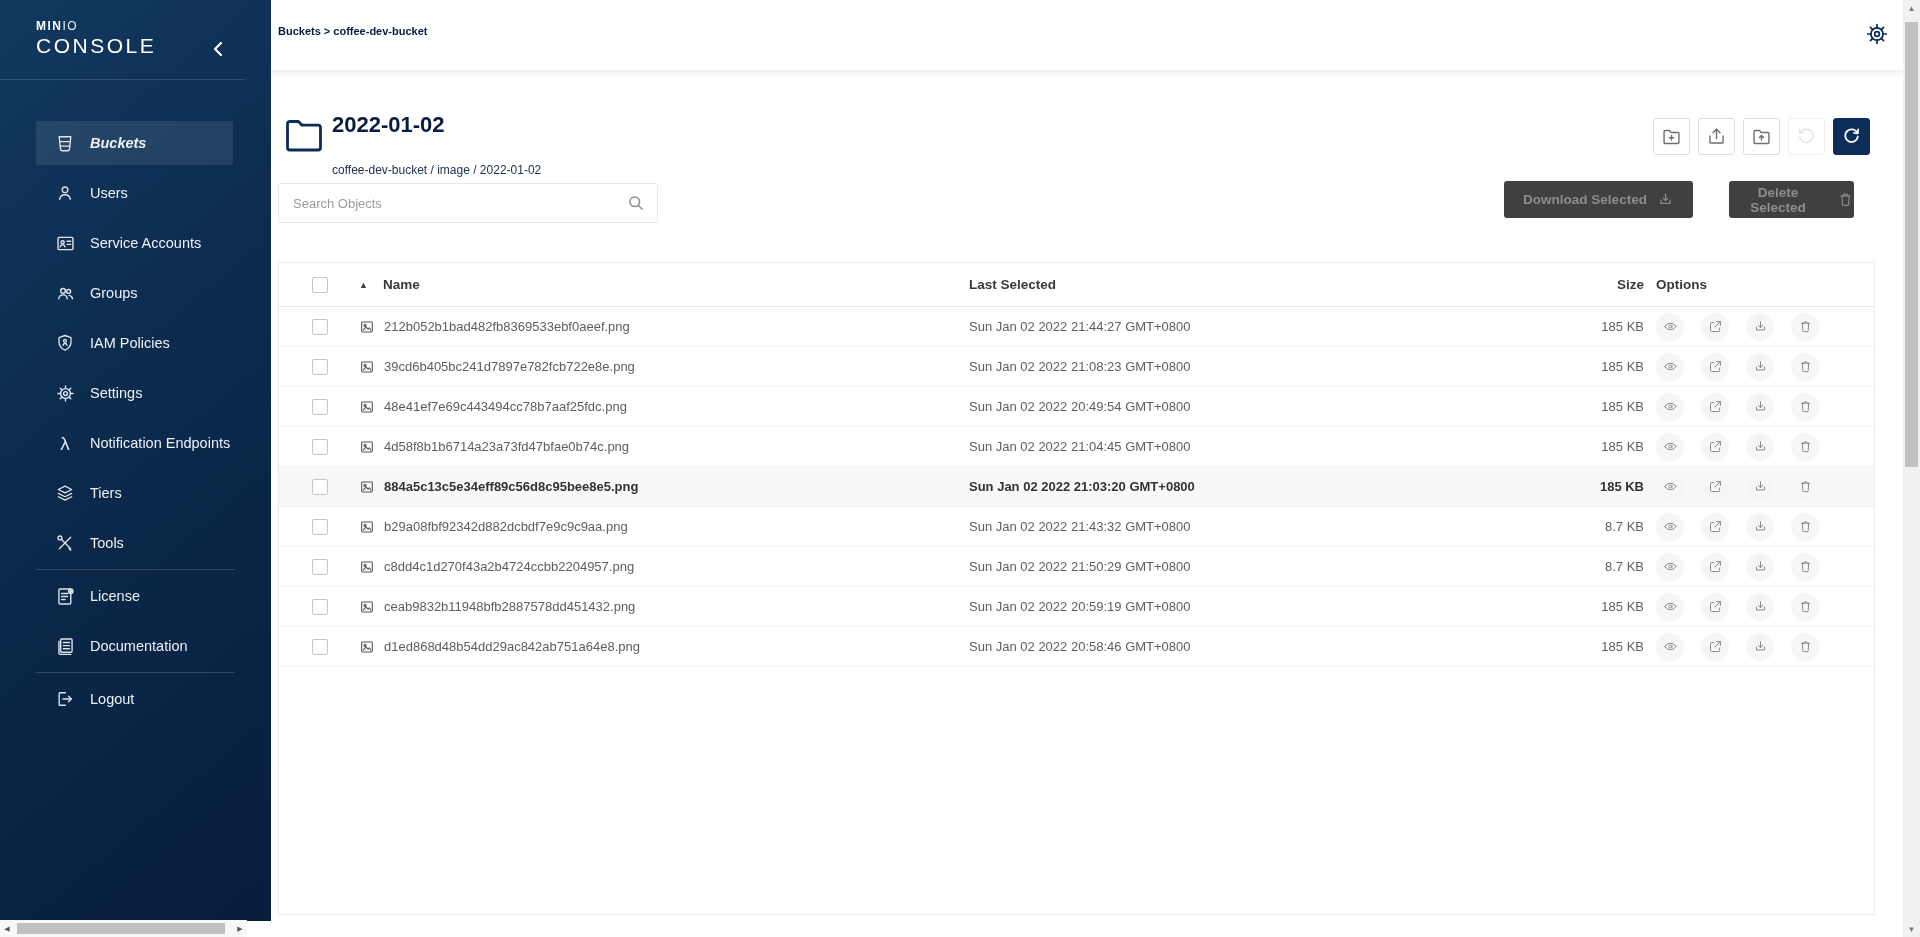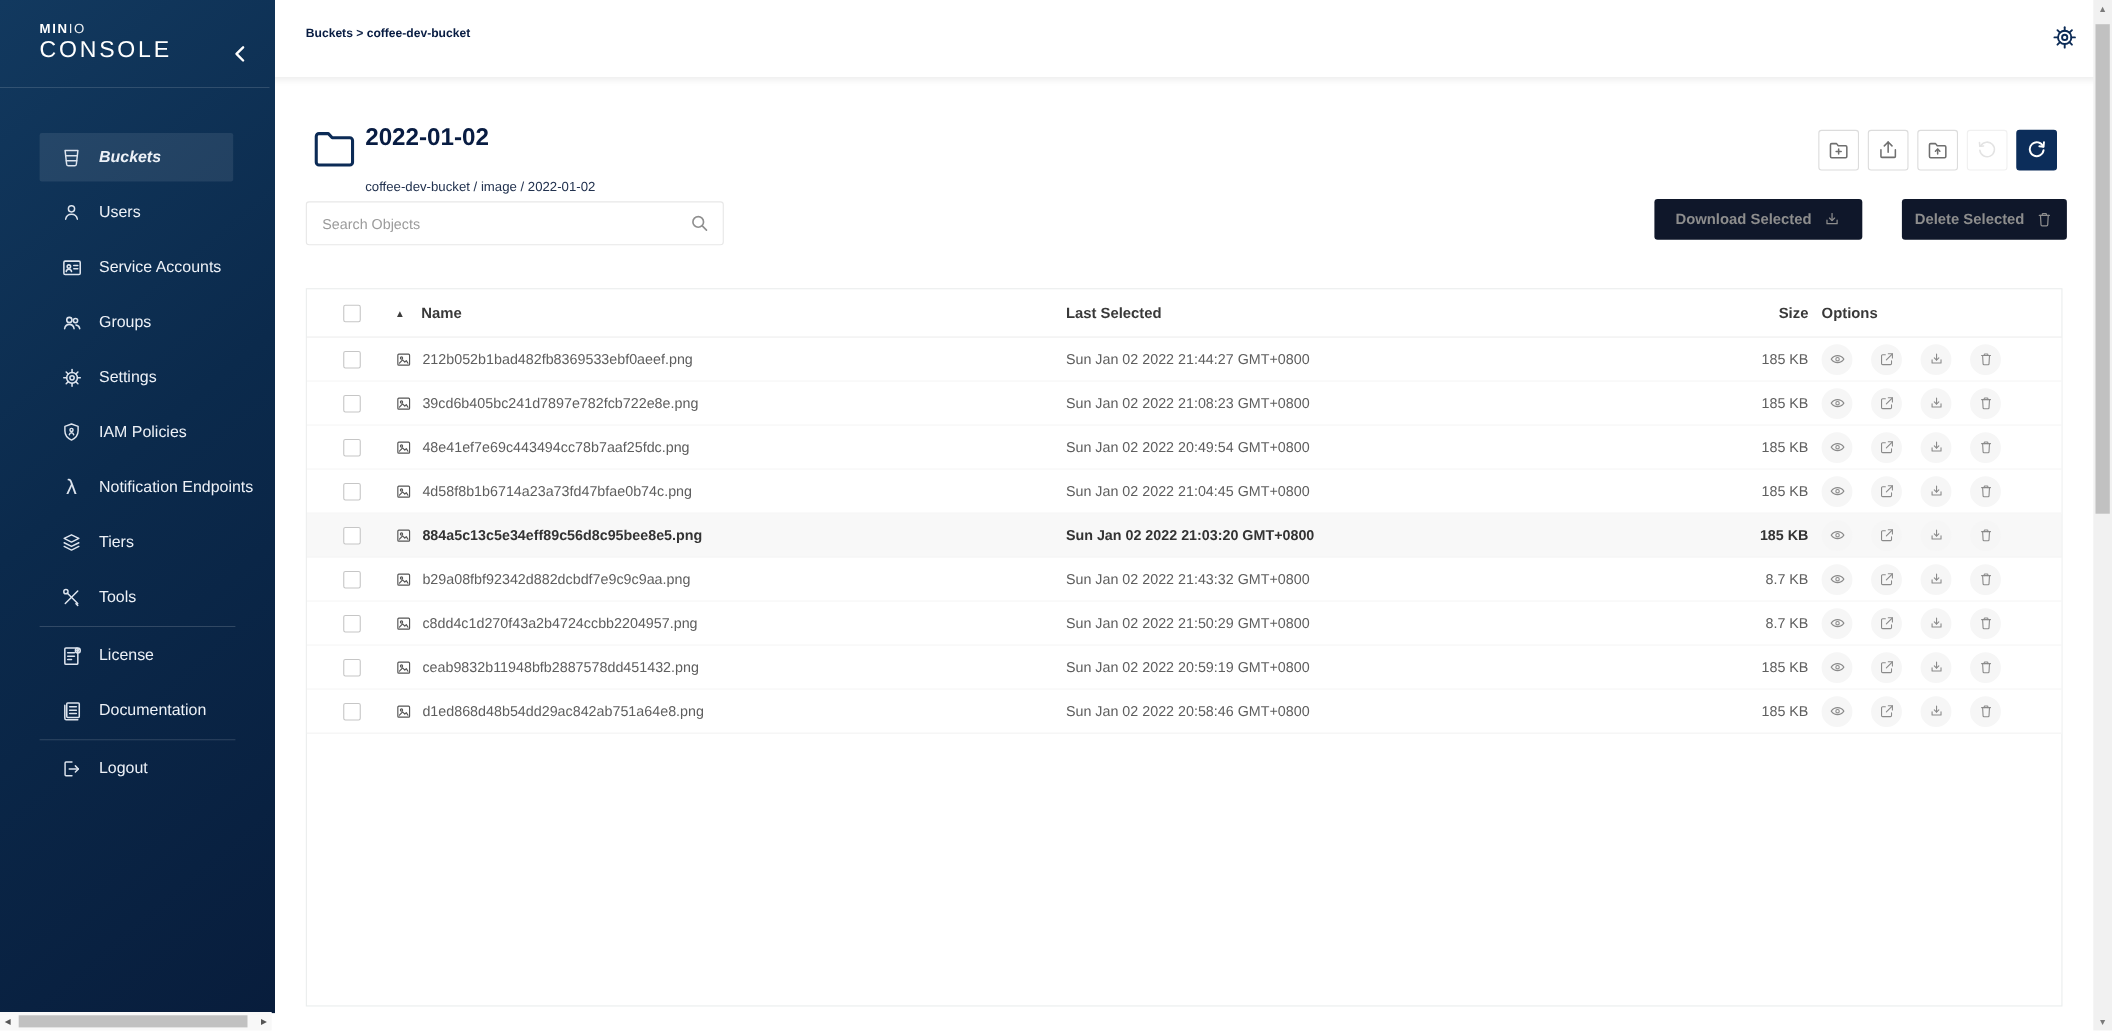--- a/index.html
+++ b/index.html
@@ -2,21 +2,21 @@
 <html><head>
 <meta charset="utf-8">
 <style>
   *{margin:0;padding:0;box-sizing:border-box;}
   html,body{width:1920px;height:937px;}
   body{font-family:"Liberation Sans",sans-serif;background:#fff;position:relative;overflow:hidden;color:#333;}
   svg{display:block;}
   .ic{stroke:currentColor;fill:none;stroke-width:1.6;stroke-linecap:round;stroke-linejoin:round;}
 
   
-  .sidebar{position:absolute;left:0;top:0;width:250px;height:921px;
+  .sidebar{position:absolute;left:0;top:0;width:271px;height:921px;
     background:linear-gradient(140deg,#12395f 0%,#0b2a4c 45%,#081d3c 100%);color:#fff;z-index:3;}
   .logo{padding:20px 0 0 36px;line-height:1.1;}
   .logo-top{font-size:12px;letter-spacing:1.5px;}
   .logo-min{font-weight:700;}
   .logo-io{font-weight:300;opacity:.92;}
   .logo-console{font-size:21px;letter-spacing:2.5px;font-weight:400;margin-top:1px;}
   .collapse-btn{position:absolute;top:40px;left:212px;cursor:pointer;color:#fff;}
   .logo-divider{position:absolute;top:79px;left:0;width:245px;border-bottom:1px solid rgba(255,255,255,.14);}
   .nav{position:absolute;top:118px;left:0;right:0;}
   .nav-item{height:50px;display:flex;align-items:center;padding-left:53px;color:#edf1f7;font-size:14.5px;cursor:pointer;position:relative;}
@@ -39,23 +39,23 @@
   .toolbar{position:absolute;top:118px;left:1653px;display:flex;gap:8px;}
   .tool-btn{width:37px;height:37px;border:1px solid #dcdcdc;border-radius:3px;background:#fff;display:flex;align-items:center;justify-content:center;color:#6f6f6f;cursor:pointer;}
   .tool-btn.disabled{border-color:#f0f0f0;color:#e3e3e3;cursor:default;}
   .tool-btn.primary{background:#0c2d5a;border-color:#0c2d5a;color:#fff;}
 
   .search-box{position:absolute;left:278px;top:183px;width:380px;height:40px;}
   .search-input{width:100%;height:100%;border:1px solid #e7e7e7;border-radius:3px;padding:0 26px 0 14px;font-size:13px;color:#444;outline:none;font-family:inherit;background:#fff;}
   .search-input::placeholder{color:#9b9b9b;}
   .search-icon{position:absolute;right:12px;top:10px;color:#8f8f8f;}
 
-  .sel-btn{position:absolute;top:181px;height:37px;background:#0f172a;border:none;border-radius:3px;color:#8d8d8d;font-weight:700;font-size:13.5px;display:flex;align-items:center;justify-content:center;gap:10px;cursor:pointer;font-family:inherit;}
+  .sel-btn{position:absolute;top:181px;height:37px;background:#404040;border:none;border-radius:3px;color:#8d8d8d;font-weight:700;font-size:13.5px;display:flex;align-items:center;justify-content:center;gap:10px;cursor:pointer;font-family:inherit;}
   .dl-sel{left:1504px;width:189px;}
-  .del-sel{left:1729px;width:150px;}
+  .del-sel{left:1729px;width:125px;}
 
   
   .card{position:absolute;left:278px;top:262px;width:1597px;height:653px;background:#fff;border:1px solid #eaeded;}
   .thead,.trow{display:grid;grid-template-columns:70px 620px 1fr 170px 230px;align-items:center;}
   .thead{height:44px;border-bottom:1px solid #e9e9e9;font-size:13.5px;font-weight:700;color:#393939;}
   .trow{height:40px;border-bottom:1px solid #f2f2f2;font-size:13px;color:#5e5e5e;cursor:pointer;background:#fff;}
   .trow.hl{background:#f8f8f8;color:#333;}
   .trow.hl .tname,.trow.hl .tmod,.trow.hl .tsize{font-weight:700;}
   .cb{width:16px;height:16px;border:1px solid #c6c6c6;border-radius:2px;background:#fff;margin-left:33px;cursor:pointer;}
   .name-cell{display:flex;align-items:center;gap:9px;padding-left:10px;overflow:hidden;}
@@ -302,33 +302,33 @@
     <div class="nav-item">
       <span class="nicon">
           <svg width="21" height="21">
             <use href="#i-groups"></use>
           </svg>
         </span>
       <span class="nlabel">Groups</span>
     </div>
     <div class="nav-item">
       <span class="nicon">
+          <svg width="20" height="20">
+            <use href="#i-shield"></use>
+          </svg>
+        </span>
+      <span class="nlabel">IAM Policies</span>
+    </div>
+    <div class="nav-item">
+      <span class="nicon">
           <svg width="21" height="21">
             <use href="#i-gear"></use>
           </svg>
         </span>
       <span class="nlabel">Settings</span>
-    </div>
-    <div class="nav-item">
-      <span class="nicon">
-          <svg width="20" height="20">
-            <use href="#i-shield"></use>
-          </svg>
-        </span>
-      <span class="nlabel">IAM Policies</span>
     </div>
     <div class="nav-item">
       <span class="nicon lambda">λ</span>
       <span class="nlabel">Notification Endpoints</span>
     </div>
     <div class="nav-item">
       <span class="nicon">
           <svg width="20" height="20">
             <use href="#i-layers"></use>
           </svg>

